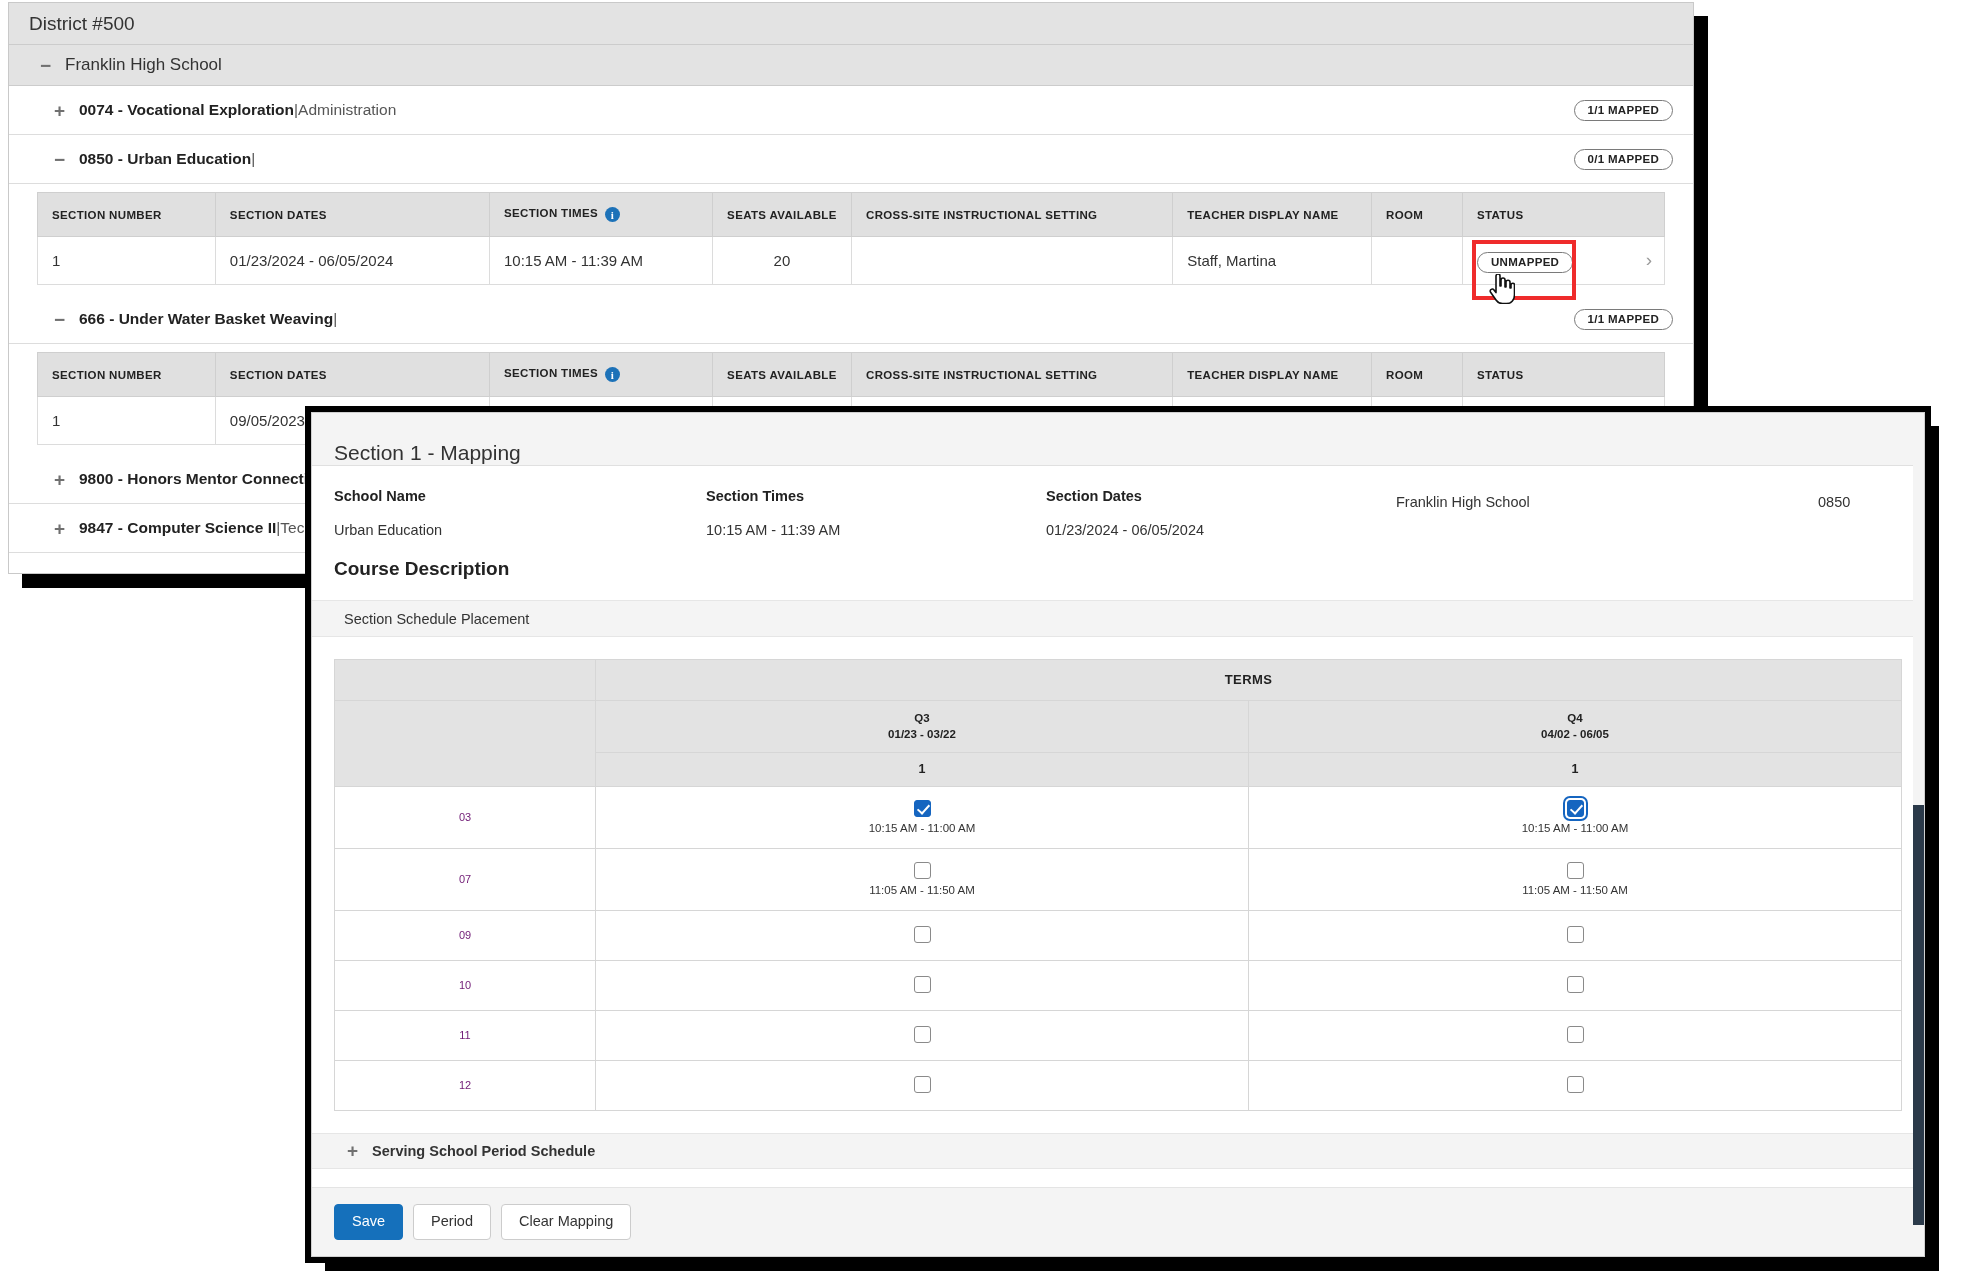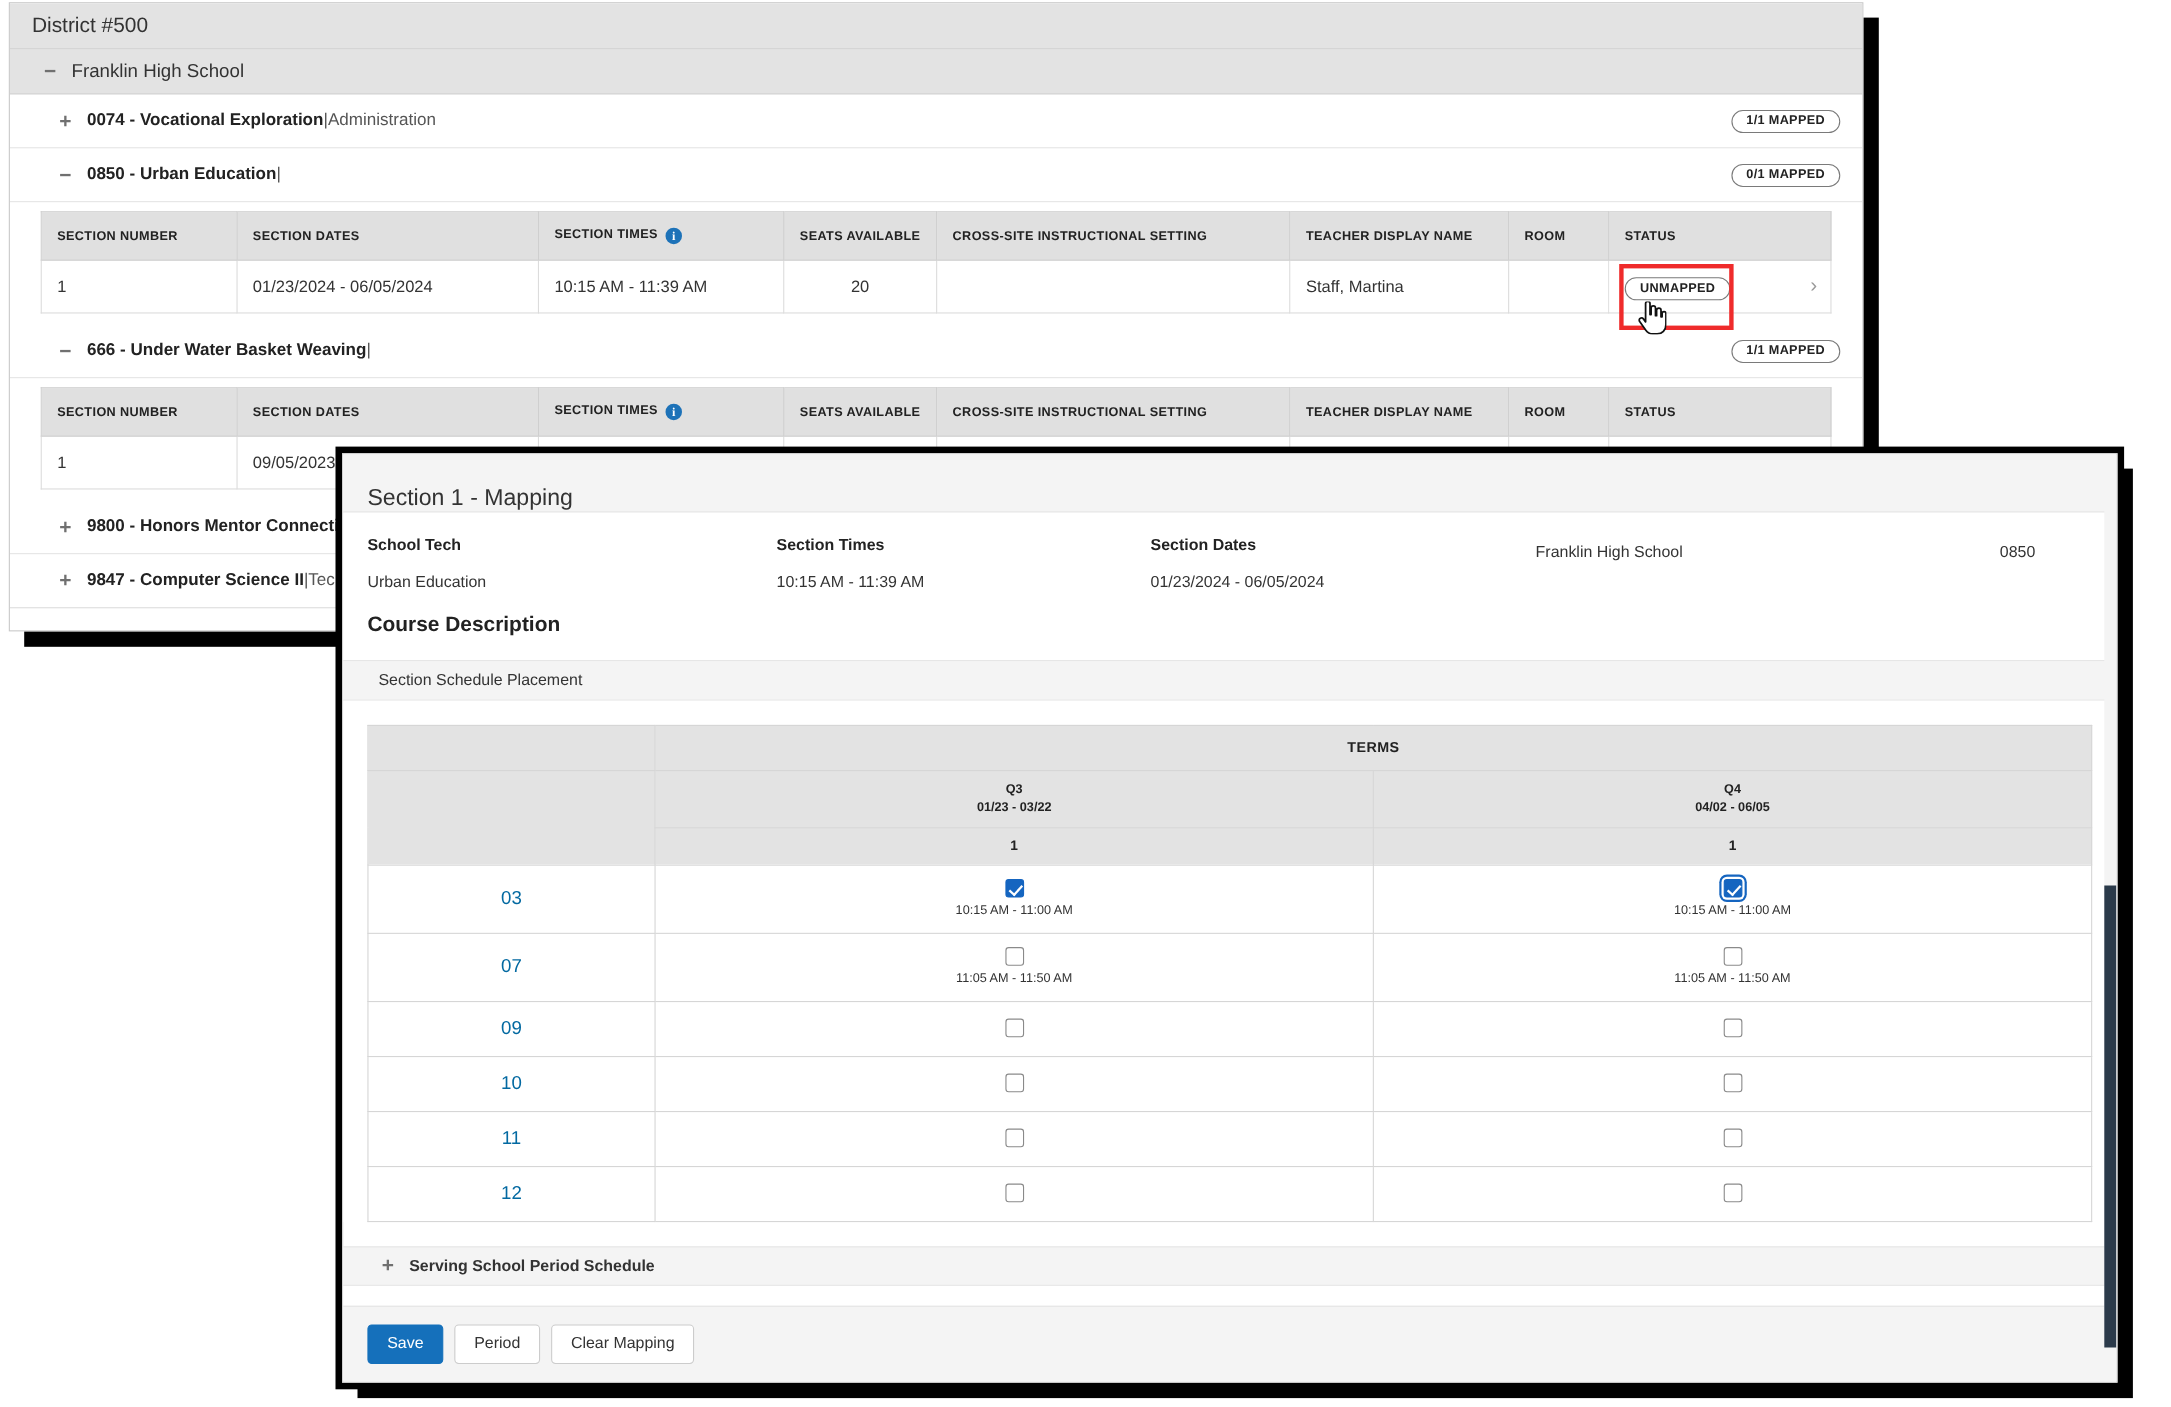--- a/index.html
+++ b/index.html
@@ -182,21 +182,21 @@
   .th-blank { background: #e3e3e3; }
   .th-period {
     background: #e3e3e3;
     height: 34px;
     text-align: center;
     font-size: 12.5px; font-weight: 700; color: #222;
   }
   .td-rowlabel {
     height: 50px;
     text-align: center;
-    font-size: 17px; color: #0369a1;
+    font-size: 11px; color: #701a75;
     background: #fff;
     margin-left: 41px;
   }
   .td-cell {
     text-align: center;
     background: #fff;
     padding: 7px 0 9px;
     vertical-align: middle;
   }
   .td-cell.tall { height: 62px; }
@@ -404,21 +404,21 @@
   </div>
 
   <div class="modal">
 
     <div class="modal-head">
       <span>Section 1 - Mapping</span>
     </div>
 
     <div class="modal-meta">
       <div class="meta-grid">
-        <div class="meta-label">School Tech</div>
+        <div class="meta-label">School Name</div>
         <div class="meta-label">Section Times</div>
         <div class="meta-label">Section Dates</div>
 
         <div class="meta-value">Franklin High School</div>
         <div class="meta-value">0850</div>
         <div class="meta-value">Urban Education</div>
         <div class="meta-value">10:15 AM - 11:39 AM</div>
         <div class="meta-value">01/23/2024 - 06/05/2024</div>
       </div>
       <div class="meta-desc">Course Description</div>

